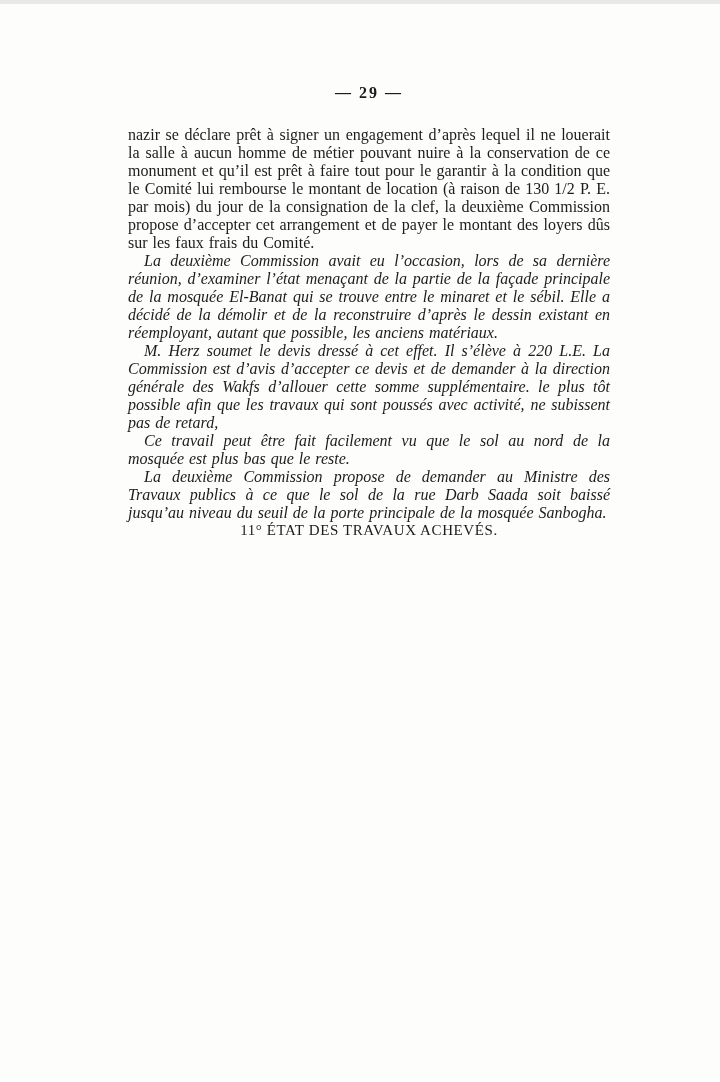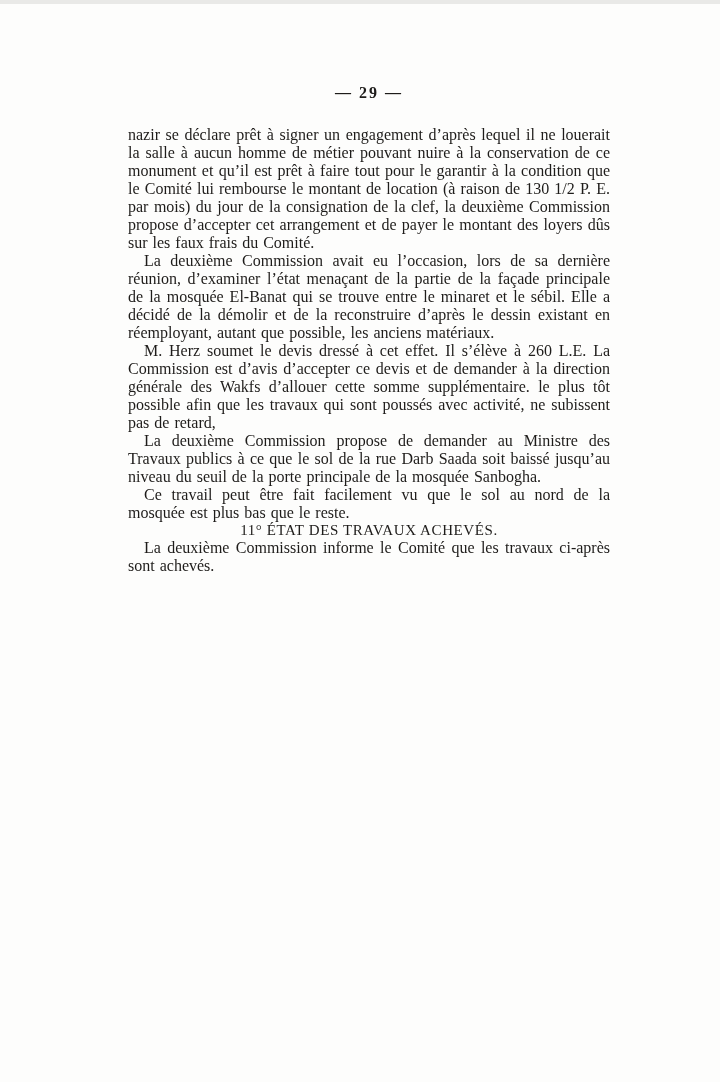--- a/index.html
+++ b/index.html
@@ -34,20 +34,21 @@
   p.para {
     margin: 0;
     font-size: 16px;
     line-height: 18px;
     text-align: justify;
     text-justify: inter-word;
     word-spacing: 1px;
   }
   p.para.indent {
     text-indent: 16px;
+    font-style: italic;
   }
   h2.heading {
     text-align: center;
     font-weight: normal;
     font-size: 15px;
     letter-spacing: 0.6px;
     margin: 0;
   }
   h2.heading .caps {
     font-variant: small-caps;
@@ -66,25 +67,24 @@
 <div class="sheet">
   <div class="text-block">
 
     <div class="page-number">— 29 —</div>
 
     <p class="para">nazir se déclare prêt à signer un engagement d’après lequel il ne louerait la salle à aucun homme de métier pouvant nuire à la conservation de ce monument et qu’il est prêt à faire tout pour le garantir à la condition que le Comité lui rembourse le montant de location (à raison de 130 1/2 P. E. par mois) du jour de la consignation de la clef, la deuxième Commission propose d’accepter cet arrangement et de payer le montant des loyers dûs sur les faux frais du Comité.</p>
 
 
     <p class="para indent sp-after-h8">La deuxième Commission avait eu l’occasion, lors de sa dernière réunion, d’examiner l’état menaçant de la partie de la façade principale de la mosquée El-Banat qui se trouve entre le minaret et le sébil. Elle a décidé de la démolir et de la reconstruire d’après le dessin existant en réemployant, autant que possible, les anciens matériaux.</p>
 
-    <p class="para indent">M. Herz soumet le devis dressé à cet effet. Il s’élève à 260 L.E. La Commission est d’avis d’accepter ce devis et de demander à la direction générale des Wakfs d’allouer cette somme supplémentaire. le plus tôt possible afin que les travaux qui sont poussés avec activité, ne subissent pas de retard,</p>
+    <p class="para indent">M. Herz soumet le devis dressé à cet effet. Il s’élève à 220 L.E. La Commission est d’avis d’accepter ce devis et de demander à la direction générale des Wakfs d’allouer cette somme supplémentaire. le plus tôt possible afin que les travaux qui sont poussés avec activité, ne subissent pas de retard,</p>
 
+
+    <p class="para indent">Ce travail peut être fait facilement vu que le sol au nord de la mosquée est plus bas que le reste.</p>
 
     <p class="para indent sp-after-h9">La deuxième Commission propose de demander au Ministre des Travaux publics à ce que le sol de la rue Darb Saada soit baissé jusqu’au niveau du seuil de la porte principale de la mosquée Sanbogha.</p>
 
-    <p class="para indent">Ce travail peut être fait facilement vu que le sol au nord de la mosquée est plus bas que le reste.</p>
-
     <h2 class="heading sp-before-h10"><span class="caps">11° ÉTAT DES TRAVAUX ACHEVÉS.</span></h2>
 
-    <p class="para indent sp-after-h10">La deuxième Commission informe le Comité que les travaux ci-après sont achevés.</p>
 
   </div>
 </div>
 
 </body></html>

